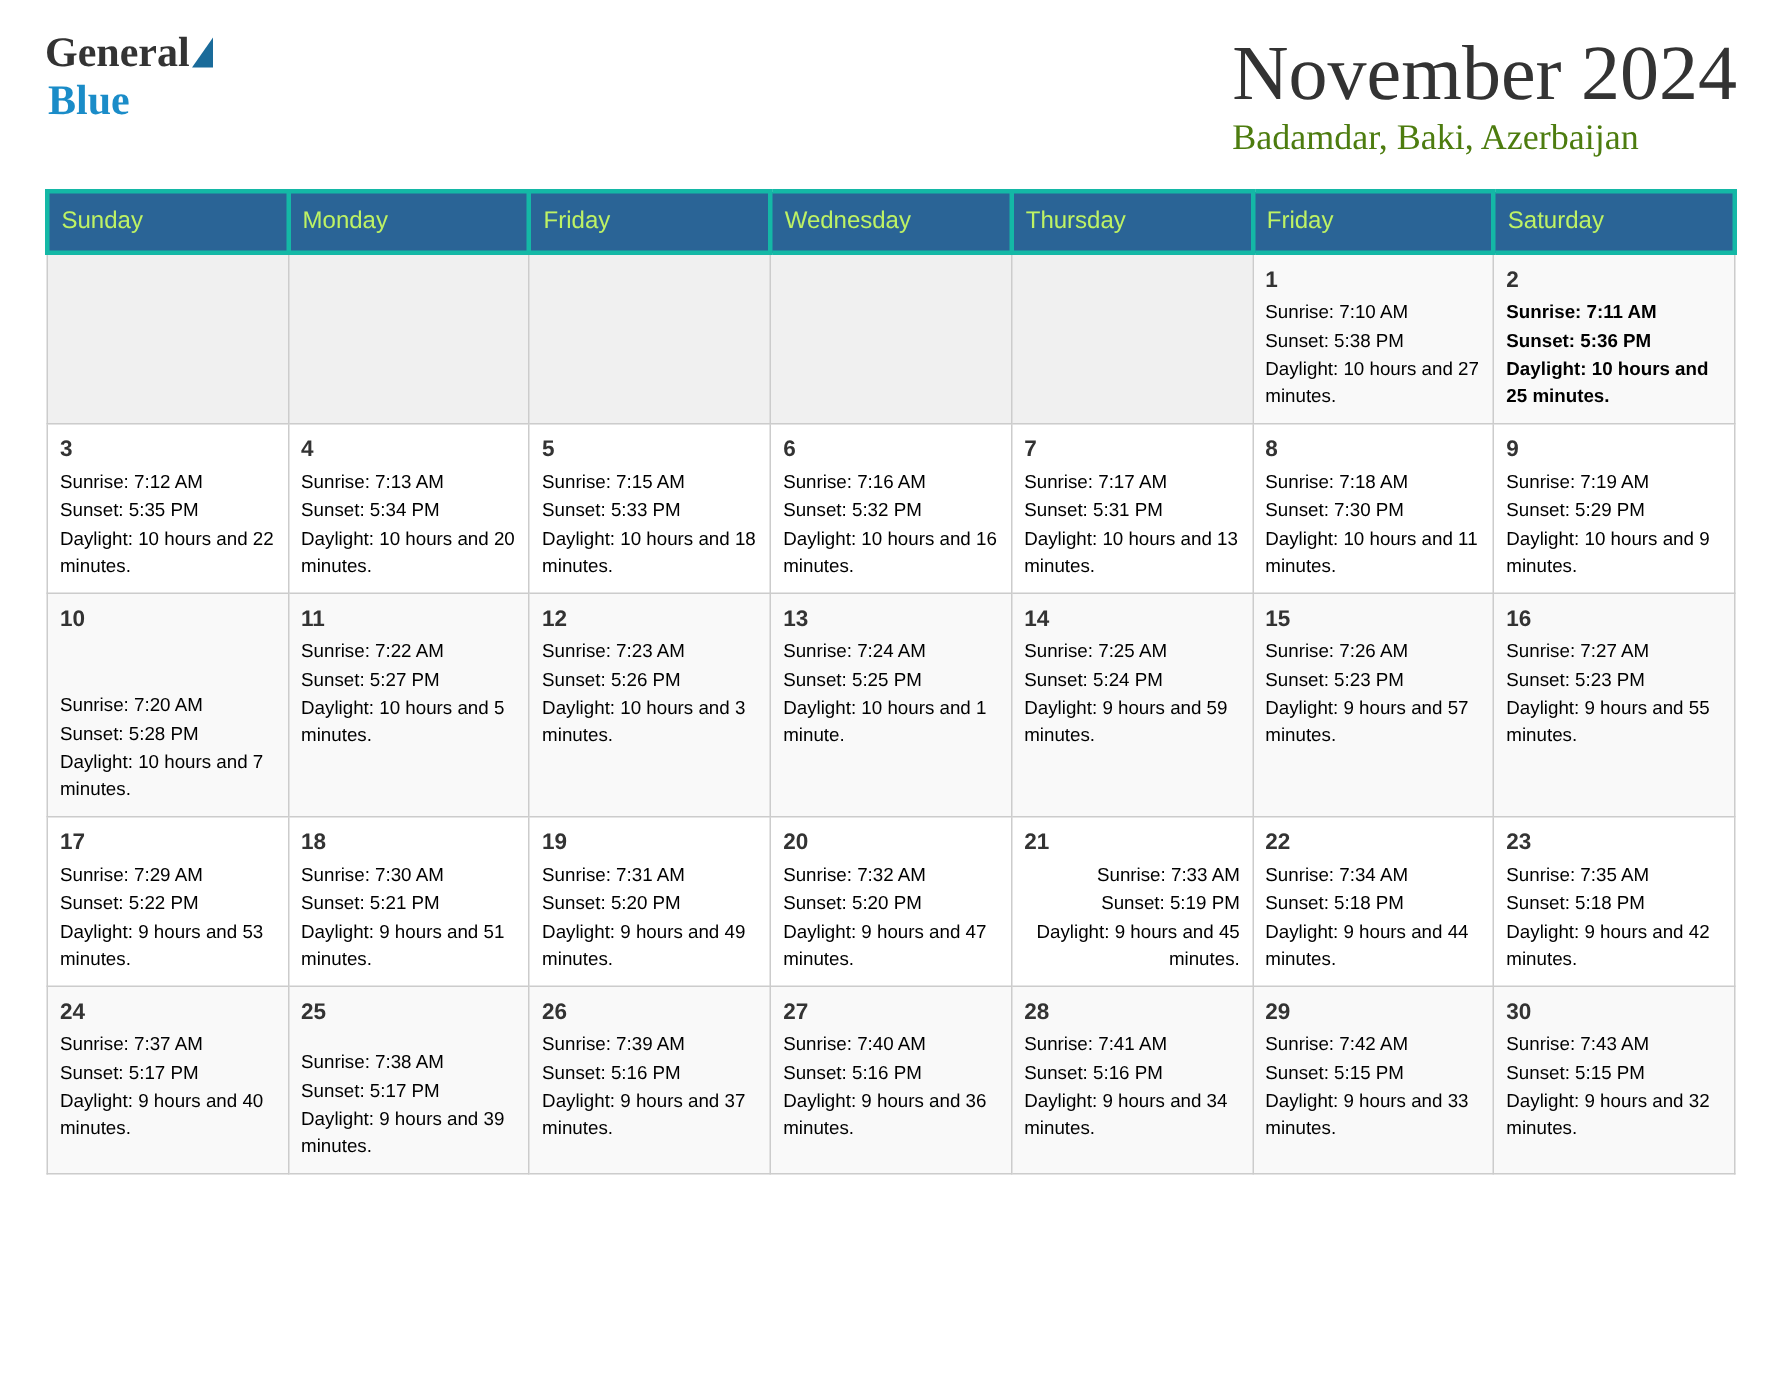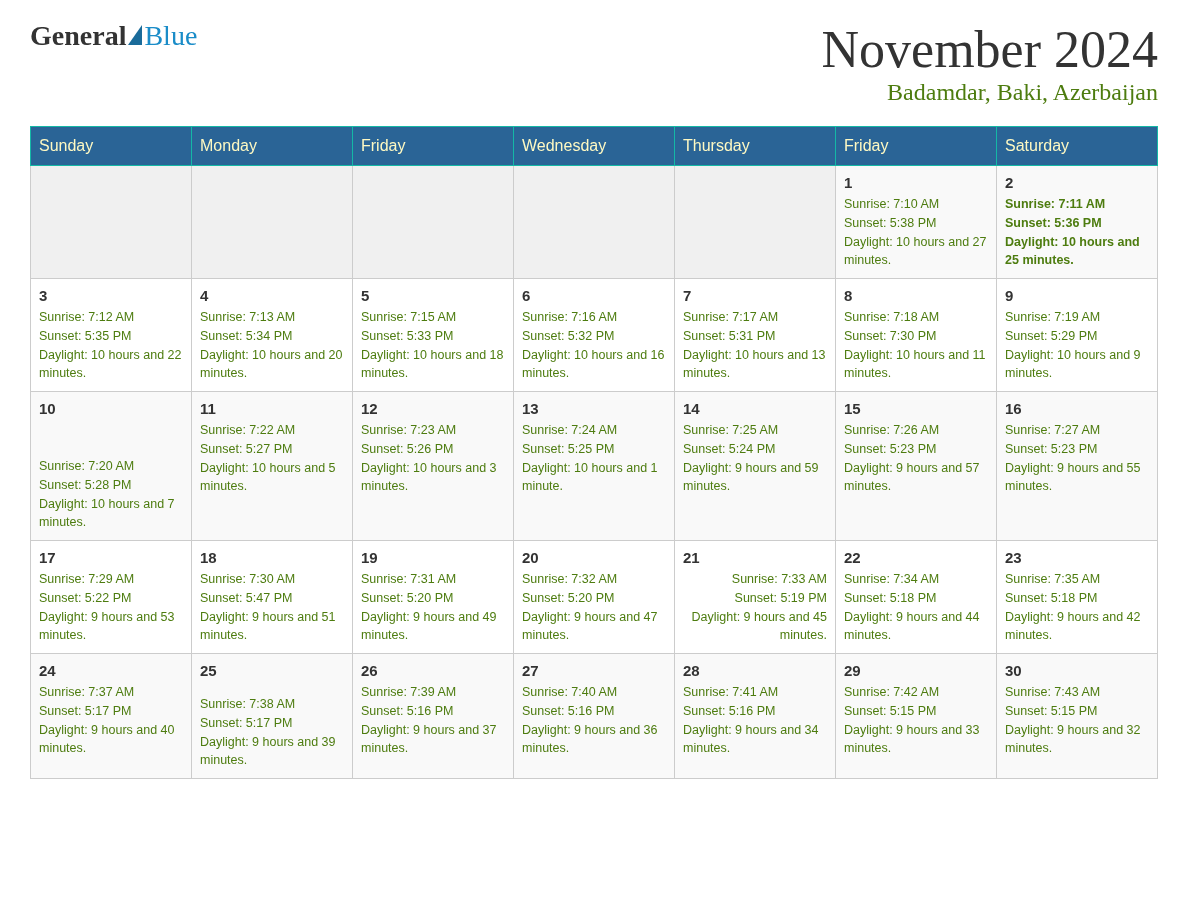--- a/index.html
+++ b/index.html
@@ -12,21 +12,21 @@
       padding: 20px 30px;
     }
     .header {
       display: flex;
       justify-content: space-between;
       align-items: flex-start;
       margin-bottom: 20px;
     }
     .logo {
       display: flex;
-      flex-direction: row;
+      flex-direction: column;
       align-items: flex-start;
     }
     .logo-top {
       display: flex;
       align-items: center;
     }
     .logo-general {
       font-size: 28px;
       font-weight: bold;
       color: #333;
@@ -36,52 +36,52 @@
       width: 0;
       height: 0;
       border-left: 14px solid transparent;
       border-right: 0px solid transparent;
       border-bottom: 20px solid #1a6b9a;
       margin-left: 2px;
       margin-bottom: 2px;
     }
     .logo-blue {
       font-size: 28px;
-      font-weight: normal;
+      font-weight: bold;
       color: #1a8cc8;
       font-family: Georgia, serif;
       margin-left: 2px;
     }
     .title-section {
-      text-align: right;
+      text-align: left;
     }
     .month-title {
       font-size: 52px;
       font-weight: normal;
       color: #333;
       font-family: Georgia, serif;
     }
     .location-title {
       font-size: 24px;
       color: #4d7c0f;
       font-family: Georgia, serif;
     }
     .calendar {
       width: 100%;
       border-collapse: collapse;
       border: 1px solid #aaa;
     }
     .calendar th {
       background-color: #2a6496;
-      color: #fef9c3;
+      color: #bef264;
       padding: 10px 8px;
       font-size: 16px;
       font-weight: normal;
       text-align: left;
-      border: 1px solid #14b8a6;
+      border: 3px solid #14b8a6;
     }
     .calendar td {
       vertical-align: top;
       padding: 8px;
       border: 1px solid #ccc;
       width: 14.28%;
       min-height: 100px;
       background: #fff;
     }
     .calendar tr:nth-child(odd) td {
@@ -92,21 +92,21 @@
     }
     .day-number {
       font-size: 15px;
       font-weight: bold;
       color: #333;
       display: block;
       margin-bottom: 4px;
     }
     .day-info {
       font-size: 12.5px;
-      color: #4d7c0f;
+      color: #000000;
       line-height: 1.5;
     }
     .empty-cell {
       background: #f0f0f0 !important;
     }
   </style>
 </head>
 <body>
 
 <div class="header">
@@ -246,21 +246,21 @@
       <tr>
         <td>
           <span class="day-number">17</span>
           <div class="day-info" style="white-space: pre-line;">Sunrise: 7:29 AM
 Sunset: 5:22 PM
 Daylight: 9 hours and 53 minutes.</div>
         </td>
         <td>
           <span class="day-number">18</span>
           <div class="day-info" style="white-space: pre-line;">Sunrise: 7:30 AM
-Sunset: 5:47 PM
+Sunset: 5:21 PM
 Daylight: 9 hours and 51 minutes.</div>
         </td>
         <td>
           <span class="day-number">19</span>
           <div class="day-info" style="white-space: pre-line;">Sunrise: 7:31 AM
 Sunset: 5:20 PM
 Daylight: 9 hours and 49 minutes.</div>
         </td>
         <td>
           <span class="day-number">20</span>

